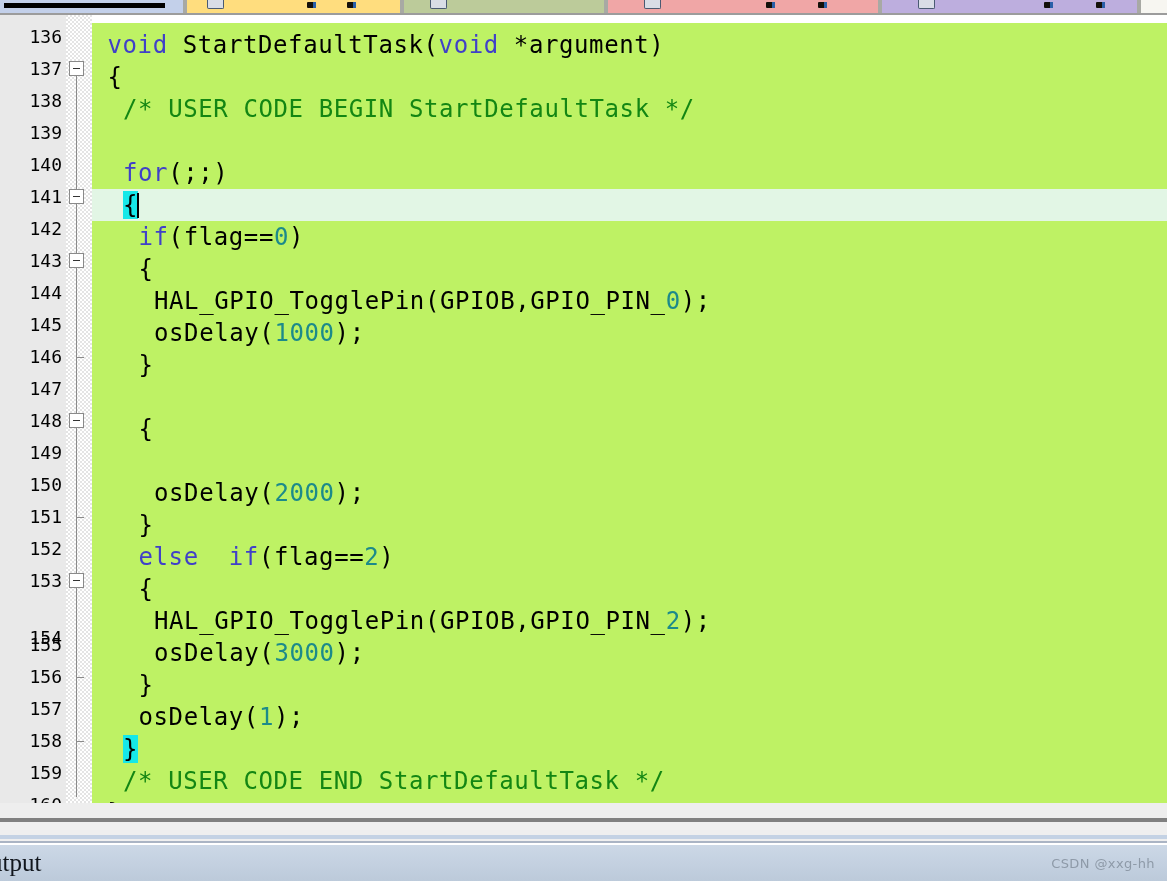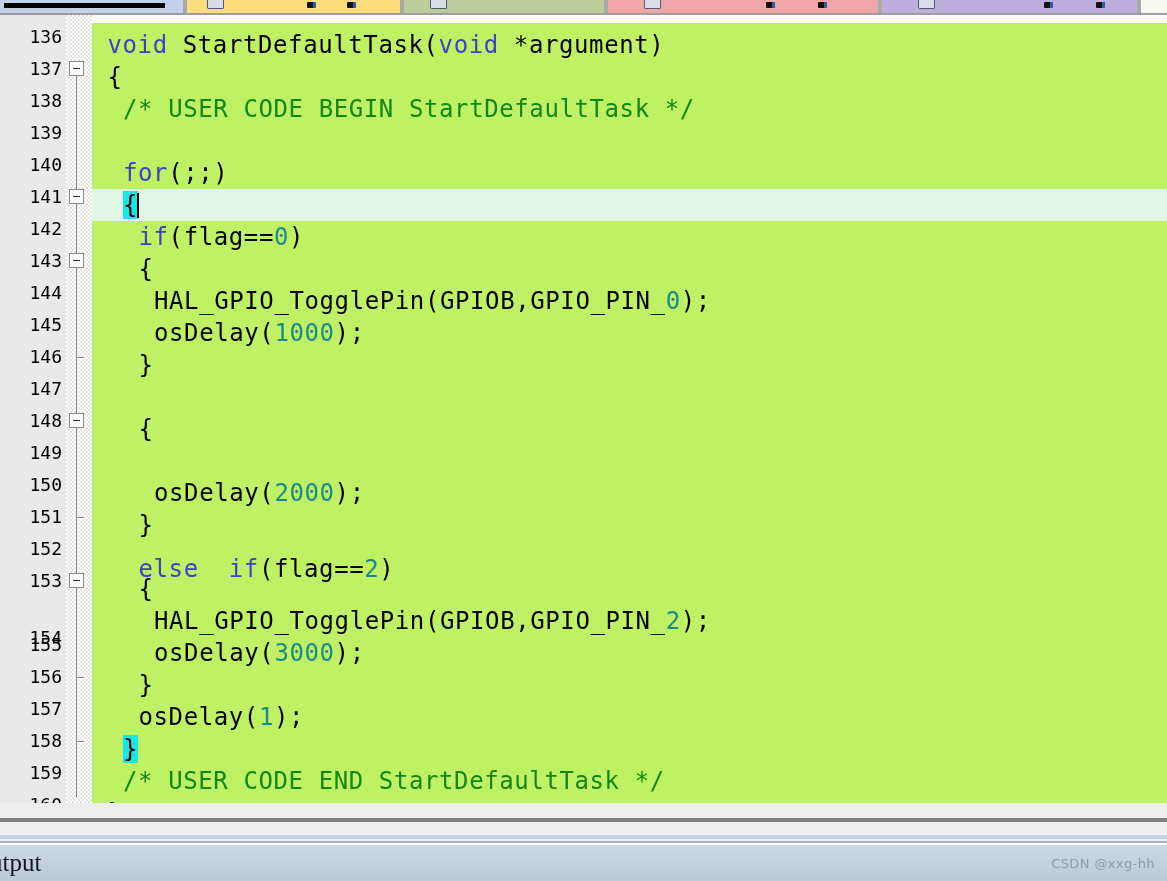--- a/index.html
+++ b/index.html
@@ -264,21 +264,21 @@
         <div class="hl-line" style="top: 166px;"></div>
         <div class="codetext" style="top: 166px; left: 31px;"><span class="brace-m">{</span><span class="caret"></span></div>
         <div class="codetext" style="top: 198px; left: 46.5px;"><span class="kw">if</span><span class="pl">(flag==</span><span class="num">0</span><span class="pl">)</span></div>
         <div class="codetext" style="top: 230px; left: 46.5px;"><span class="pl">{</span></div>
         <div class="codetext" style="top: 262px; left: 62px;"><span class="pl">HAL_GPIO_TogglePin(GPIOB,GPIO_PIN_</span><span class="num">0</span><span class="pl">);</span></div>
         <div class="codetext" style="top: 294px; left: 62px;"><span class="pl">osDelay(</span><span class="num">1000</span><span class="pl">);</span></div>
         <div class="codetext" style="top: 326px; left: 46.5px;"><span class="pl">}</span></div>
         <div class="codetext" style="top: 390px; left: 46.5px;"><span class="pl">{</span></div>
         <div class="codetext" style="top: 454px; left: 62px;"><span class="pl">osDelay(</span><span class="num">2000</span><span class="pl">);</span></div>
         <div class="codetext" style="top: 486px; left: 46.5px;"><span class="pl">}</span></div>
-        <div class="codetext" style="top: 518px; left: 46.5px; margin-top: 12px;"><span class="kw">else</span><span class="pl">  </span><span class="kw">if</span><span class="pl">(flag==</span><span class="num">2</span><span class="pl">)</span></div>
+        <div class="codetext" style="top: 518px; left: 46.5px;"><span class="kw">else</span><span class="pl">  </span><span class="kw">if</span><span class="pl">(flag==</span><span class="num">2</span><span class="pl">)</span></div>
         <div class="codetext" style="top: 550px; left: 46.5px;"><span class="pl">{</span></div>
         <div class="codetext" style="top: 582px; left: 62px;"><span class="pl">HAL_GPIO_TogglePin(GPIOB,GPIO_PIN_</span><span class="num">2</span><span class="pl">);</span></div>
         <div class="codetext" style="top: 614px; left: 62px;"><span class="pl">osDelay(</span><span class="num">3000</span><span class="pl">);</span></div>
         <div class="codetext" style="top: 646px; left: 46.5px;"><span class="pl">}</span></div>
         <div class="codetext" style="top: 678px; left: 46.5px;"><span class="pl">osDelay(</span><span class="num">1</span><span class="pl">);</span></div>
         <div class="codetext" style="top: 710px; left: 31px;"><span class="brace-m">}</span></div>
         <div class="codetext" style="top: 742px; left: 31px;"><span class="cm">/* USER CODE END StartDefaultTask */</span></div>
         <div class="codetext" style="top: 774px; left: 15.5px;"><span class="pl">}</span></div>
       </div>
   </div>

